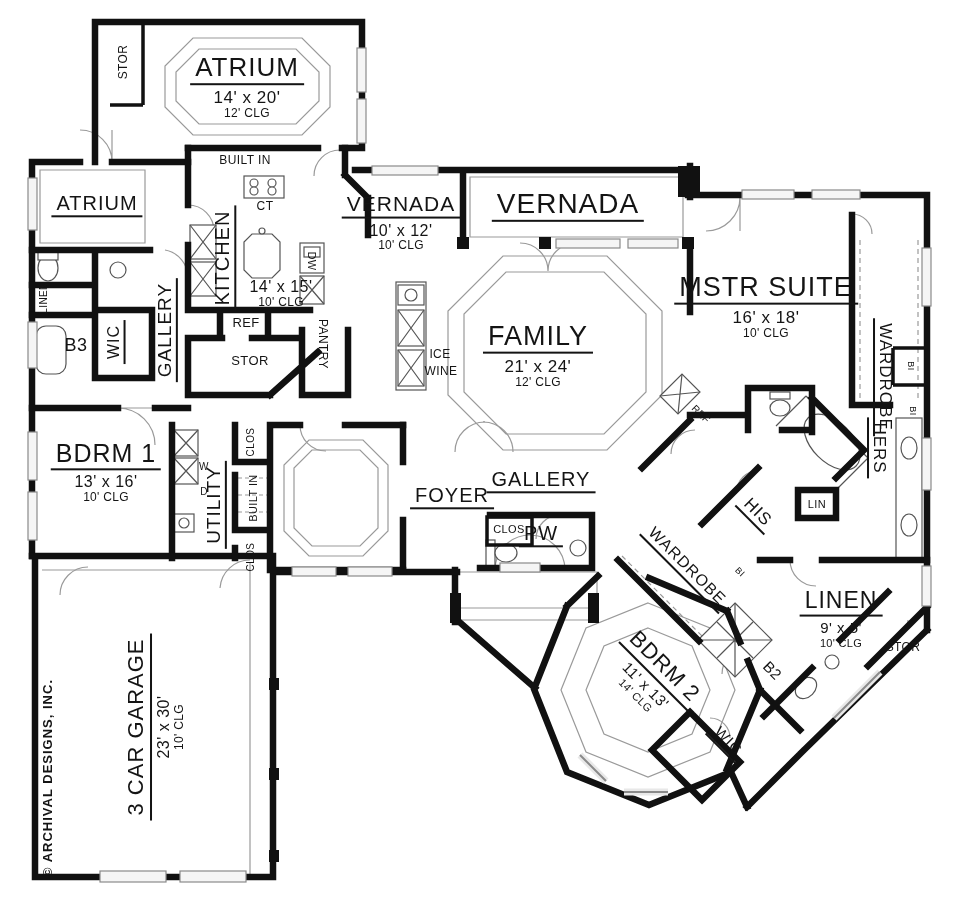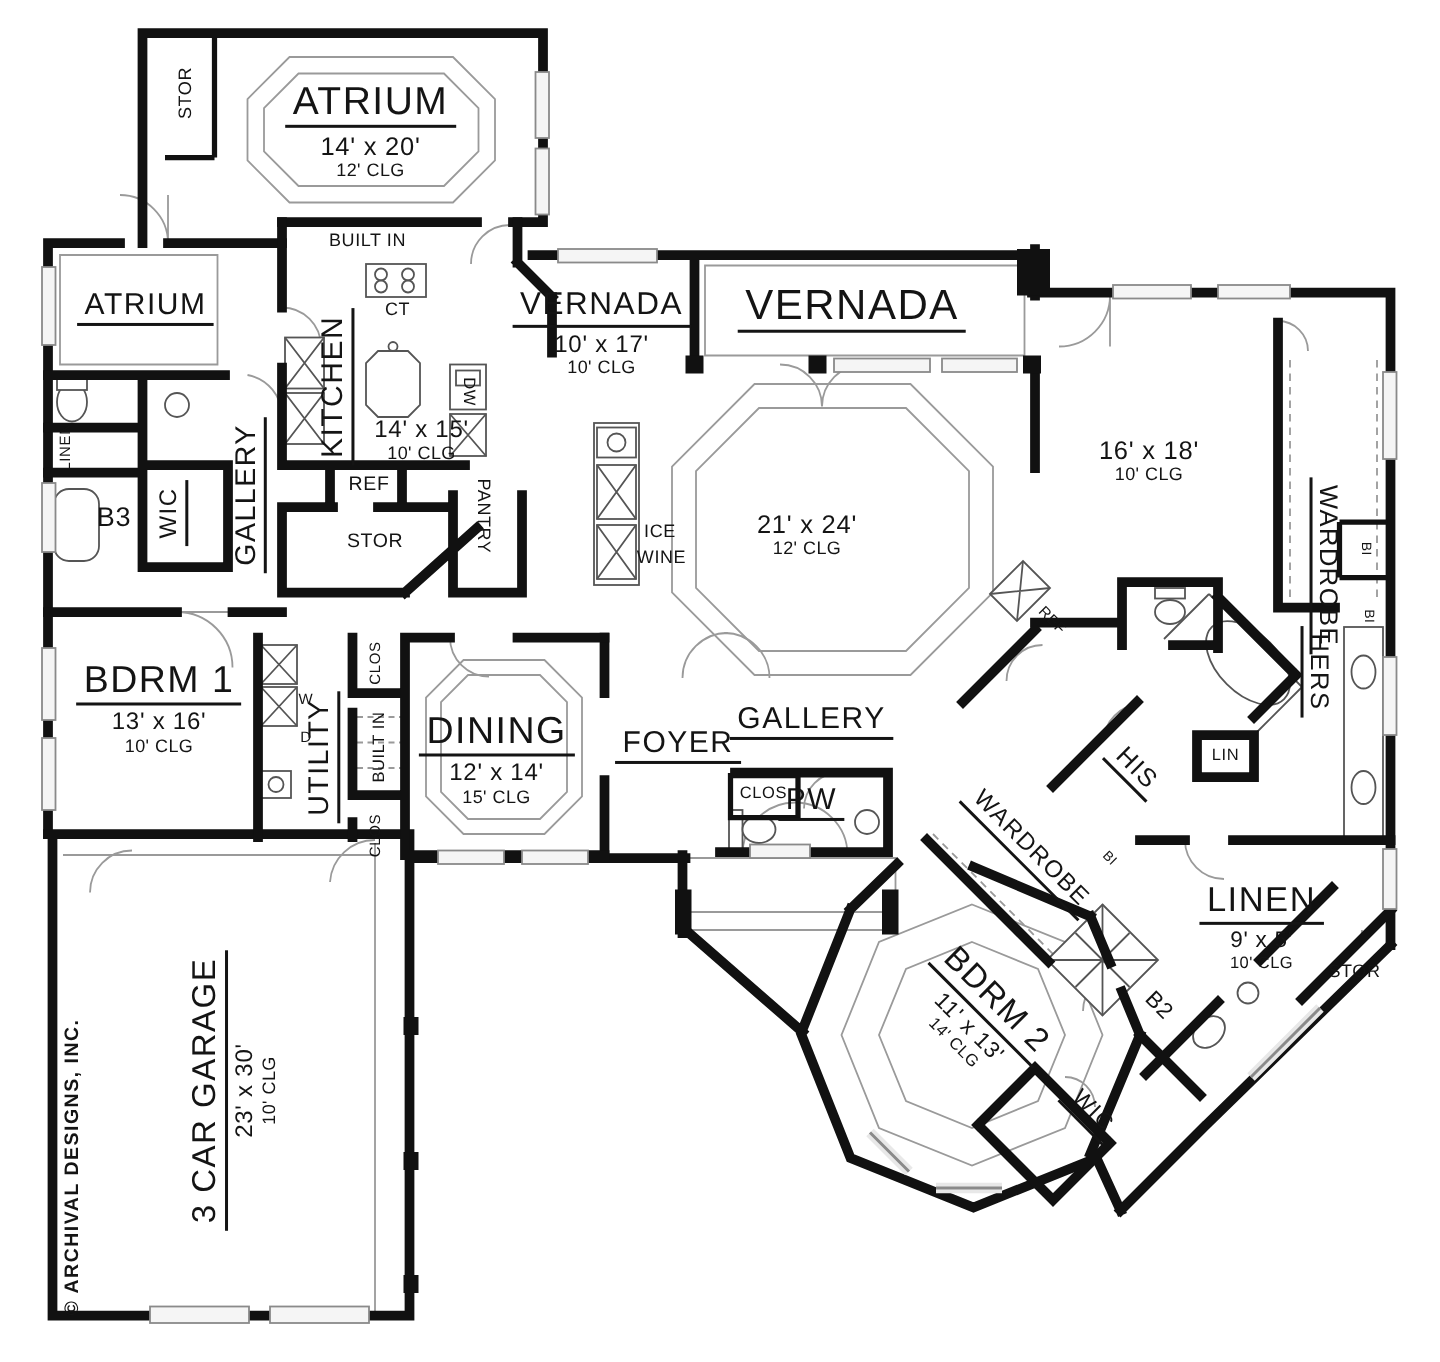--- a/index.html
+++ b/index.html
@@ -242,57 +242,54 @@
 <div class="lbl rm90" style="left:224px;top:258px">
   <span class="nm" style="font-size:20px">KITCHEN</span>
 </div>
 <div class="lbl ctr" style="left:281px;top:294px">
   <span class="dm" style="font-size:16px;margin-top:0">14' x 15'</span>
   <span class="cl" style="font-size:12px">10' CLG</span>
 </div>
 
 <div class="lbl ctr" style="left:401px;top:222px">
   <span class="nm" style="font-size:21px">VERNADA</span>
-  <span class="dm" style="font-size:16px">10' x 17'</span>
+  <span class="dm" style="font-size:16px">10' x 12'</span>
   <span class="cl" style="font-size:12px">10' CLG</span>
 </div>
 
 <div class="lbl ctr" style="left:568px;top:205px">
   <span class="nm" style="font-size:28px">VERNADA</span>
 </div>
 
 <div class="lbl ctr" style="left:766px;top:306px">
+  <span class="nm" style="font-size:27px">MSTR SUITE</span>
   <span class="dm" style="font-size:17px">16' x 18'</span>
   <span class="cl" style="font-size:12px">10' CLG</span>
 </div>
 
 <div class="lbl ctr" style="left:538px;top:355px">
+  <span class="nm" style="font-size:27px">FAMILY</span>
   <span class="dm" style="font-size:17px">21' x 24'</span>
   <span class="cl" style="font-size:12px">12' CLG</span>
 </div>
 
 <div class="lbl rm90" style="left:166px;top:330px">
   <span class="nm" style="font-size:19px">GALLERY</span>
 </div>
 
 <div class="lbl ctr" style="left:106px;top:472px">
   <span class="nm" style="font-size:25px">BDRM 1</span>
   <span class="dm" style="font-size:16px">13' x 16'</span>
   <span class="cl" style="font-size:12px">10' CLG</span>
 </div>
 
 <div class="lbl rm90" style="left:215px;top:505px">
   <span class="nm" style="font-size:19px">UTILITY</span>
 </div>
 
-<div class="lbl ctr" style="left:331px;top:506px">
-  <span class="nm" style="font-size:25px">DINING</span>
-  <span class="dm" style="font-size:16px">12' x 14'</span>
-  <span class="cl" style="font-size:12px">15' CLG</span>
-</div>
 
 <div class="lbl ctr" style="left:452px;top:497px">
   <span class="nm" style="font-size:20px">FOYER</span>
 </div>
 
 <div class="lbl ctr" style="left:541px;top:481px">
   <span class="nm" style="font-size:20px">GALLERY</span>
 </div>
 
 <div class="lbl ctr" style="left:541px;top:535px">

